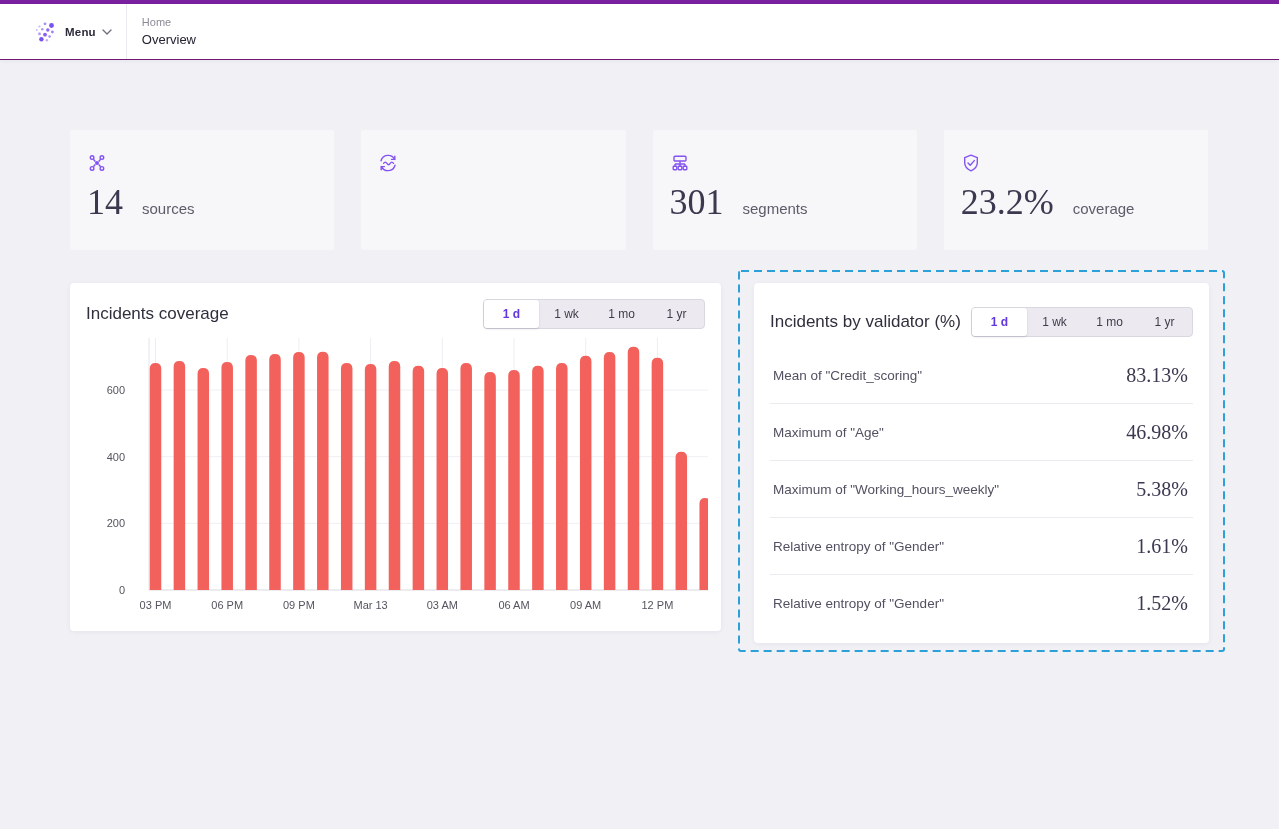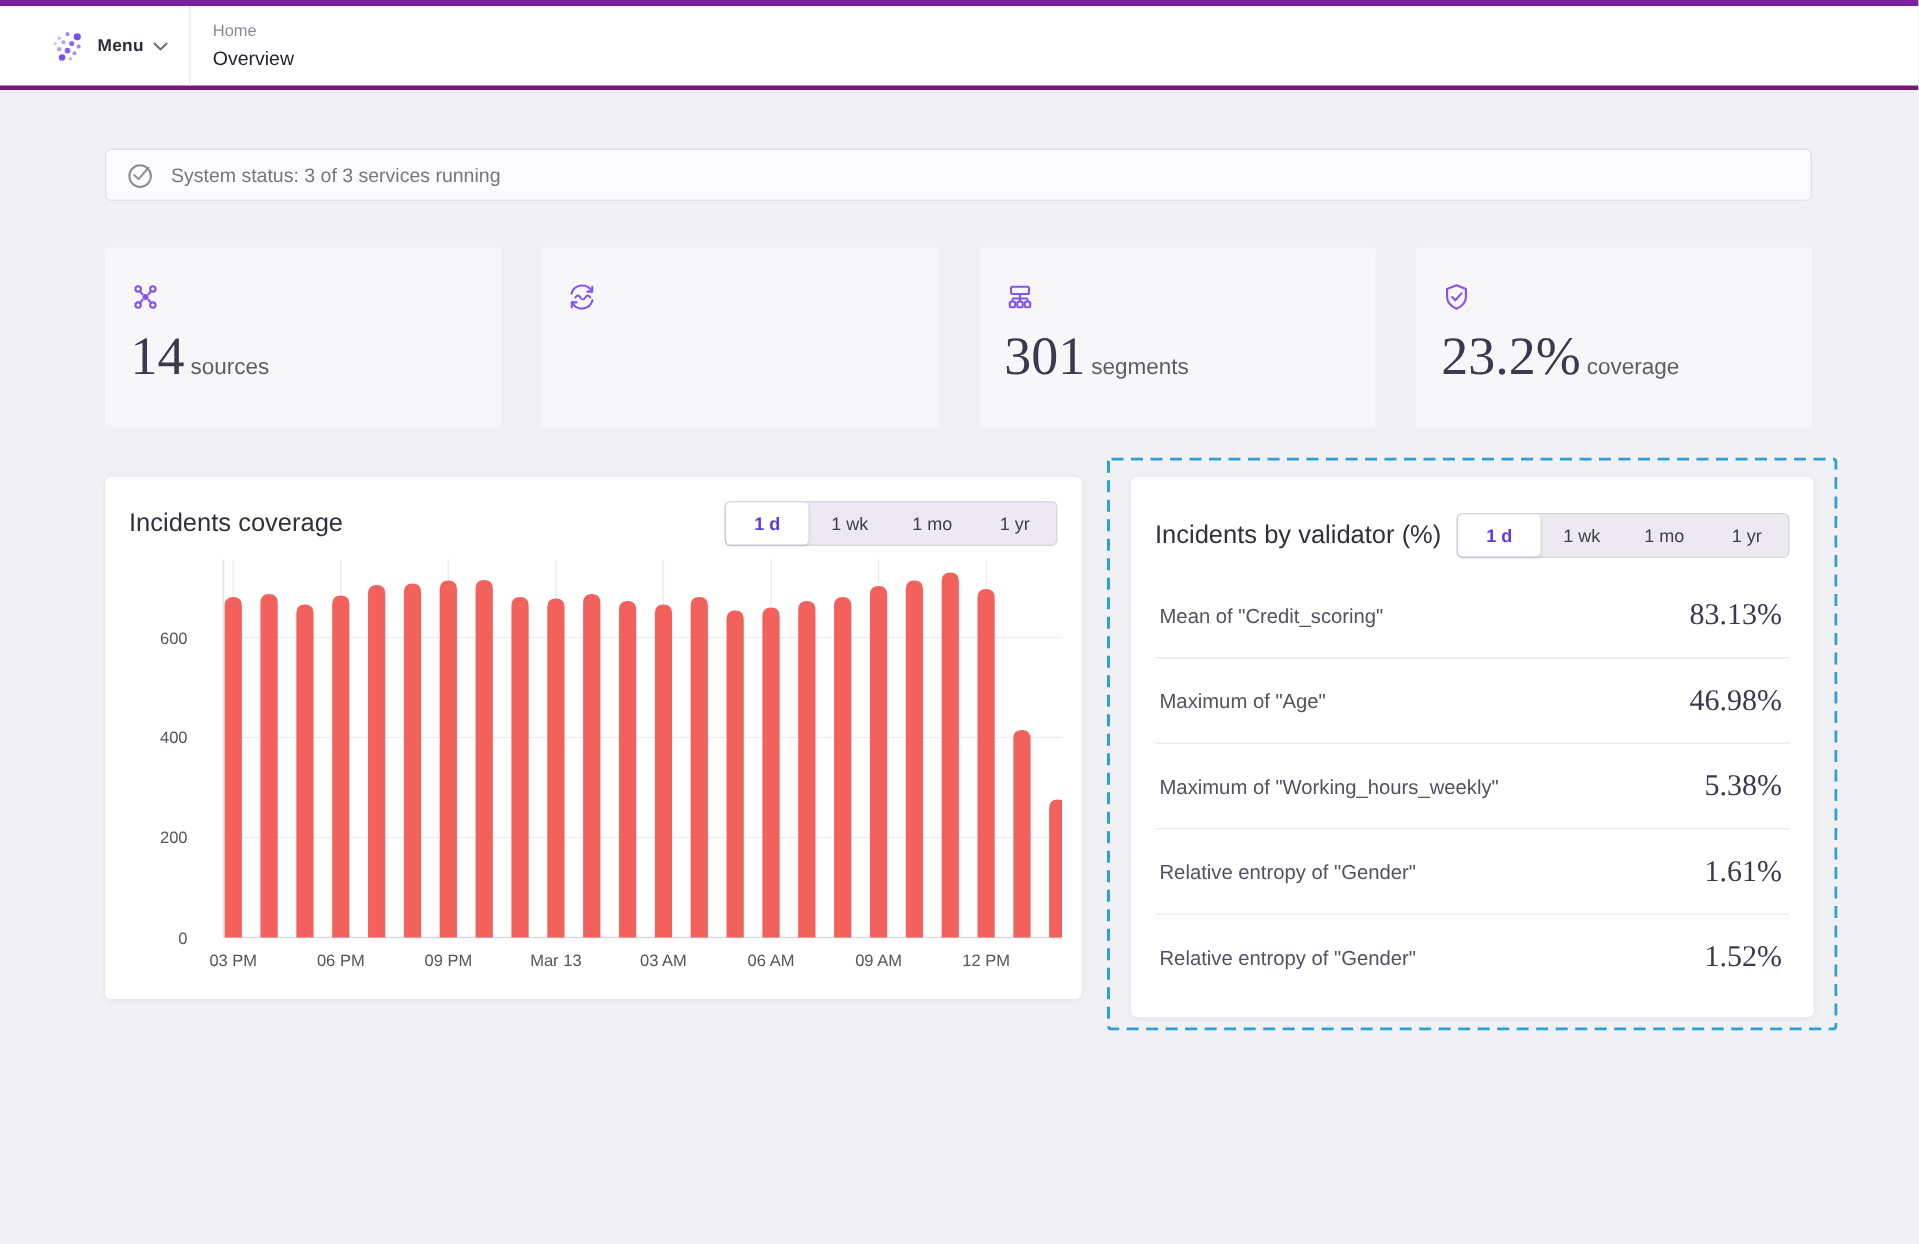--- a/index.html
+++ b/index.html
@@ -1,31 +1,31 @@
 <!DOCTYPE html>
 <html><head>
 <meta charset="utf-8">
 <style>
 *{margin:0;padding:0;box-sizing:border-box}
 html,body{width:1279px;height:829px;font-family:"Liberation Sans",sans-serif;background:#f1f0f5;overflow:hidden}
 .topbar{height:4px;background:#79219f}
-.header{height:56px;background:#fff;display:flex;align-items:stretch;border-bottom:3px solid #701a75;box-shadow:0 1px 4px rgba(45,40,70,.05);position:relative}
+.header{height:56px;background:#fff;display:flex;align-items:stretch;border-bottom:1px solid #701a75;box-shadow:0 1px 4px rgba(45,40,70,.05);position:relative}
 .menu{display:flex;align-items:center;gap:6px;padding:0 14px 0 34px;cursor:pointer}
 .menu-label{font-size:11.5px;font-weight:700;color:#2d2b3a;letter-spacing:.2px;margin-left:2px}
 .hdr-divider{width:1px;background:#ebeaf0}
 .breadcrumb{display:flex;flex-direction:column;justify-content:center;padding-left:15px;gap:4px}
 .crumb-home{font-size:11px;color:#8b8a97}
 .crumb-page{font-size:13px;color:#232230}
 .content{padding:39px 0 0 70px}
 .banner{width:1138px;height:35px;background:#fbfbfd;border:1px solid #e3e2e9;border-radius:4px;display:flex;align-items:center;gap:10px;padding:0 13px;font-size:13px;color:#76747f}
 .stats{width:1138px;display:flex;gap:27px;margin-top:31px}
 .card{flex:1;height:120px;background:#f7f7f9;border-radius:2px;padding:23px 17px 0}
 .stat-line{display:flex;align-items:baseline;margin-top:11px}
 .stat-value{font-family:"Liberation Serif",serif;font-size:36px;color:#3b3850;line-height:1}
-.stat-label{font-size:15px;color:#5d5b69;margin-left:4px}
+.stat-label{font-size:15px;color:#5d5b69;margin-left:19px}
 .panels{display:flex;align-items:flex-start;margin-top:33px}
 .panel{background:#fff;border-radius:4px;box-shadow:0 1px 5px rgba(45,40,70,.06)}
 .left-panel{width:651px;height:348px;padding:16px}
 .panel-head{display:flex;align-items:center;justify-content:space-between}
 .panel-title{font-size:17px;color:#312f3c}
 .tabs{display:flex;background:#eceaf0;border:1px solid #d9d8e1;border-radius:4px;height:30px}
 .tab{width:55px;height:28px;line-height:28px;text-align:center;font-size:12px;color:#3e3c4b;cursor:pointer}
 .tab.active{background:#fff;color:#6138e0;font-weight:700;border-radius:3px;box-shadow:0 1px 2px rgba(45,40,70,.18)}
 .dashed-wrap{position:relative;margin-left:17px;margin-top:-13px;padding:13px 16px 9px}
 .dashed-wrap>svg.outline{position:absolute;left:0;top:0;width:100%;height:100%}
@@ -66,27 +66,20 @@
       </svg>
   </div>
   <div class="hdr-divider"></div>
   <div class="breadcrumb">
     <span class="crumb-home">Home</span>
     <span class="crumb-page">Overview</span>
   </div>
 </div>
 
 <div class="content">
-  <div class="banner">
-    <svg width="20" height="20" viewBox="0 0 20 20" fill="none">
-      <circle cx="9.4" cy="10.4" r="7.2" stroke="#8b8a98" stroke-width="1.3"></circle>
-      <path d="M5.6 9.8L8.4 12.4L15 4.8" stroke="#8b8a98" stroke-width="1.3" stroke-linecap="round" stroke-linejoin="round" fill="none"></path>
-    </svg>
-    <span>System status: 3 of 3 services running</span>
-  </div>
 
   <div class="stats">
     <div class="card">
       <svg width="20" height="20" viewBox="0 0 20 20" fill="none" stroke="#8353f2" stroke-width="1.4">
         <path d="M8.3 8.5L6.4 6.2M11.7 8.5L13.6 6.2M8.3 11.5L6.4 13.8M11.7 11.5L13.6 13.8"></path>
         <circle cx="10" cy="10" r="2" fill="#8353f2" stroke="none"></circle>
         <circle cx="5.1" cy="4.6" r="1.8"></circle>
         <circle cx="14.9" cy="4.6" r="1.8"></circle>
         <circle cx="5.1" cy="15.4" r="1.8"></circle>
         <circle cx="14.9" cy="15.4" r="1.8"></circle>

